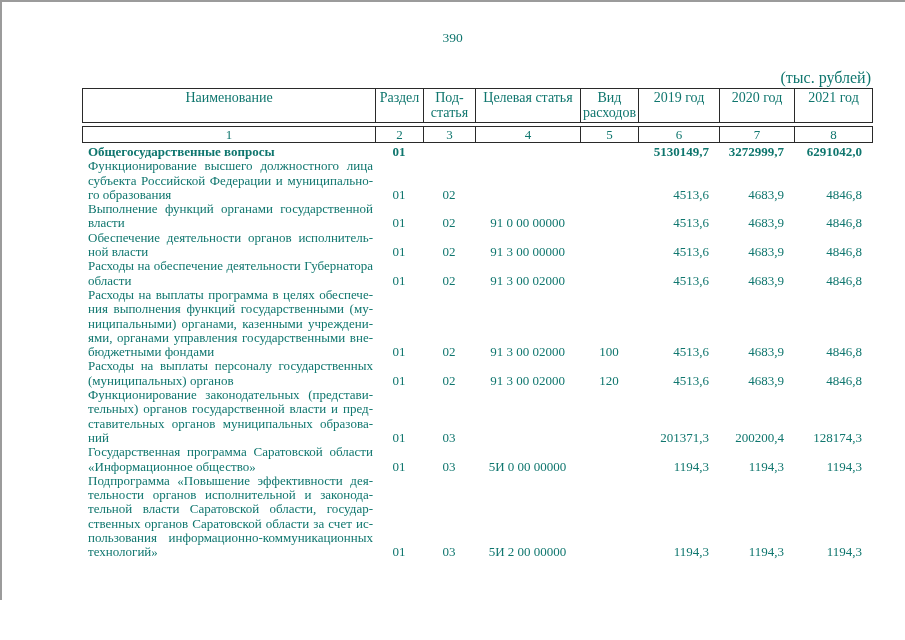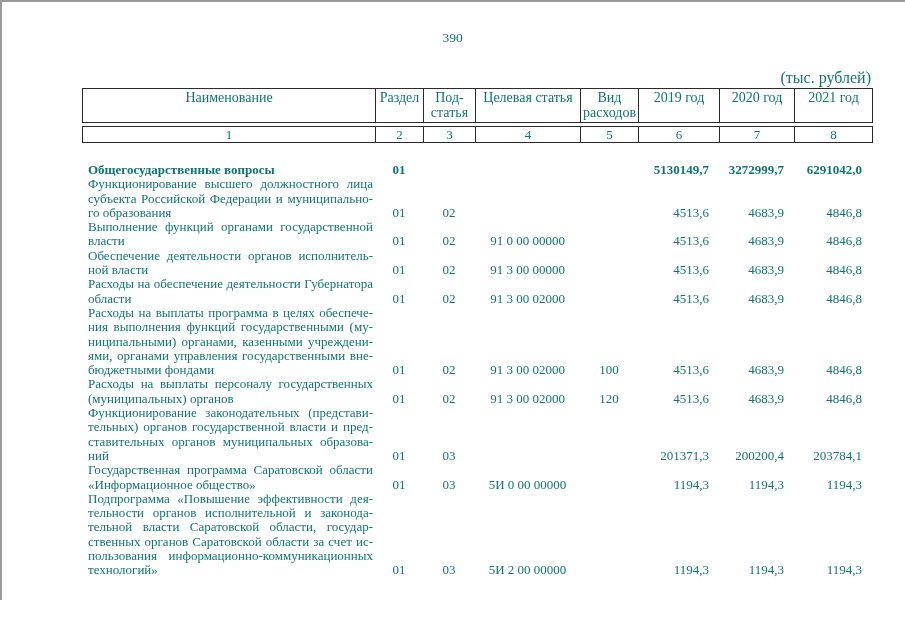--- a/index.html
+++ b/index.html
@@ -44,21 +44,21 @@
     overflow:hidden;
   }
   .numbers-t { margin-top:3px; }
   .numbers-t td {
     border:1px solid #2a2a2a;
     text-align:center;
     line-height:13px; height:16px;
     font-size:13px; padding:0;
     box-sizing:border-box;
   }
-  .body-t { margin-top:20px; }
+  .body-t { margin-top:2px; }
   .body-t td {
     vertical-align:bottom;
     padding:0;
     line-height:14.3px;
     font-size:13px;
   }
   .body-t td.c-name { padding-left:6px; padding-right:2px; }
   .nl { white-space:nowrap; text-align:justify; text-align-last:justify; }
   .nl:last-child { text-align-last:left; }
   .body-t td.c-razdel,
@@ -243,21 +243,21 @@
               <div class="nl">тельных) органов государственной власти и пред-</div>
               <div class="nl">ставительных органов муниципальных образова-</div>
               <div class="nl">ний</div>
             </td>
             <td class="c-razdel">01</td>
             <td class="c-podrazdel">03</td>
             <td class="c-tselevaya"></td>
             <td class="c-vid"></td>
             <td class="c-val">201371,3</td>
             <td class="c-val">200200,4</td>
-            <td class="c-val">203784,1</td>
+            <td class="c-val">128174,3</td>
           </tr>
           <tr>
             <td class="c-name">
               <div class="nl">Государственная программа Саратовской области</div>
               <div class="nl">«Информационное общество»</div>
             </td>
             <td class="c-razdel">01</td>
             <td class="c-podrazdel">03</td>
             <td class="c-tselevaya">5И 0 00 00000</td>
             <td class="c-vid"></td>

